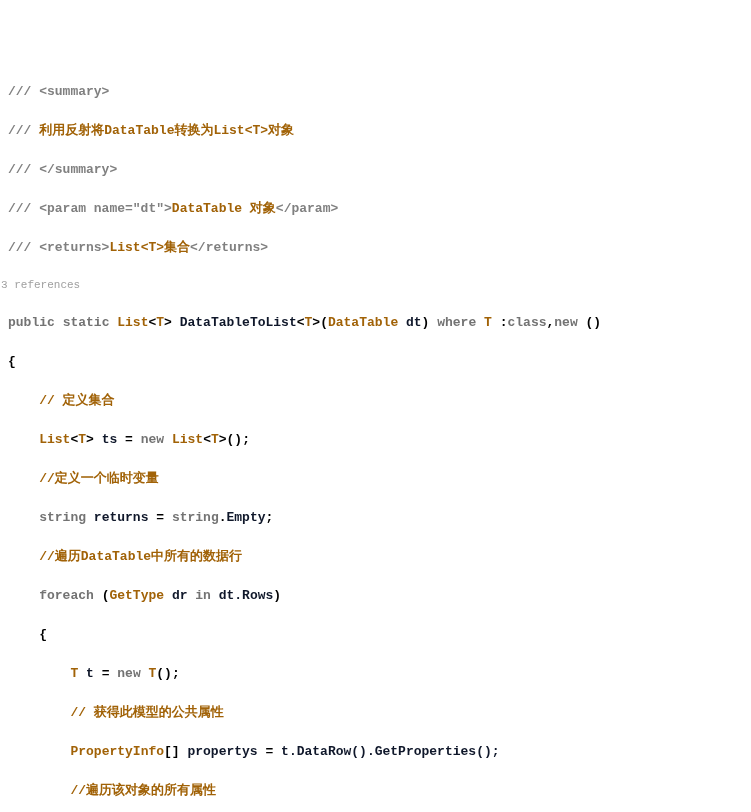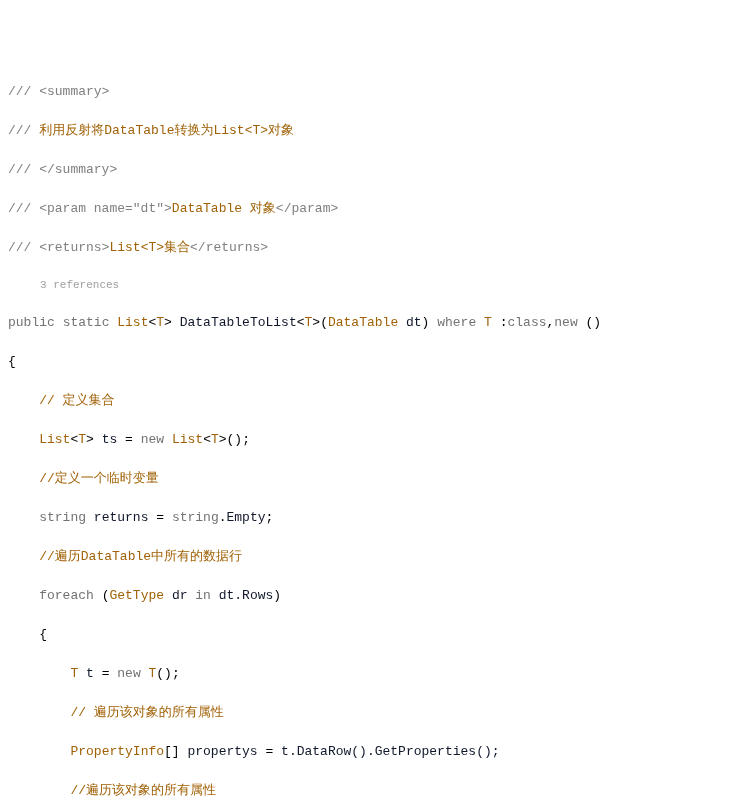--- a/index.html
+++ b/index.html
@@ -12,32 +12,32 @@
       font-size: 13px;
       line-height: 1.5;
       background: #ffffff;
       color: #000000;
       padding: 4px 0;
       white-space: pre;
     }
     .line {
       padding: 0 8px;
       min-height: 19px;
+      font-weight: bold;
     }
     .c-xmldoc { color: #808080; }
     .c-keyword { color: #737373; }
     .c-type { color: #a16207; }
     .c-comment { color: #a16207; }
     .c-ident { color: #0f172a; }
     .c-punc { color: #000000; }
     .ref-count {
       color: #a0a0a0;
       font-size: 11px;
-      padding-left: 8px;
-      margin-left: 32px;
+      padding-left: 1px;
     }
   </style>
 </head>
 <body>
 
 
 
 <div class="line"><span class="c-xmldoc">/// &lt;summary&gt;</span></div>
 <div class="line"><span class="c-xmldoc">/// </span><span class="c-comment">利用反射将DataTable转换为List&lt;T&gt;对象</span></div>
 <div class="line"><span class="c-xmldoc">/// &lt;/summary&gt;</span></div>
@@ -47,21 +47,21 @@
 <div class="line"><span class="c-keyword">public</span> <span class="c-keyword">static</span> <span class="c-type">List</span><span class="c-punc">&lt;</span><span class="c-type">T</span><span class="c-punc">&gt; </span><span class="c-ident">DataTableToList</span><span class="c-punc">&lt;</span><span class="c-type">T</span><span class="c-punc">&gt;(</span><span class="c-type">DataTable</span> <span class="c-ident">dt</span><span class="c-punc">) </span><span class="c-keyword">where</span> <span class="c-type">T</span> <span class="c-punc">:</span><span class="c-keyword">class</span><span class="c-punc">,</span><span class="c-keyword">new</span> <span class="c-punc">()</span></div>
 <div class="line"><span class="c-punc">{</span></div>
 <div class="line">    <span class="c-comment">// 定义集合</span></div>
 <div class="line">    <span class="c-type">List</span><span class="c-punc">&lt;</span><span class="c-type">T</span><span class="c-punc">&gt; </span><span class="c-ident">ts</span> <span class="c-punc">= </span><span class="c-keyword">new</span> <span class="c-type">List</span><span class="c-punc">&lt;</span><span class="c-type">T</span><span class="c-punc">&gt;();</span></div>
 <div class="line">    <span class="c-comment">//定义一个临时变量</span></div>
 <div class="line">    <span class="c-keyword">string</span> <span class="c-ident">returns</span> <span class="c-punc">= </span><span class="c-keyword">string</span><span class="c-punc">.</span><span class="c-ident">Empty</span><span class="c-punc">;</span></div>
 <div class="line">    <span class="c-comment">//遍历DataTable中所有的数据行</span></div>
 <div class="line">    <span class="c-keyword">foreach</span> <span class="c-punc">(</span><span class="c-type">GetType</span> <span class="c-ident">dr</span> <span class="c-keyword">in</span> <span class="c-ident">dt.Rows</span><span class="c-punc">)</span></div>
 <div class="line">    <span class="c-punc">{</span></div>
 <div class="line">        <span class="c-type">T</span> <span class="c-ident">t</span> <span class="c-punc">= </span><span class="c-keyword">new</span> <span class="c-type">T</span><span class="c-punc">();</span></div>
-<div class="line">        <span class="c-comment">// 遍历该对象的所有属性</span></div>
+<div class="line">        <span class="c-comment">// 获得此模型的公共属性</span></div>
 <div class="line">        <span class="c-type">PropertyInfo</span><span class="c-punc">[] </span><span class="c-ident">propertys</span> <span class="c-punc">= </span><span class="c-ident">t.DataRow().GetProperties();</span></div>
 <div class="line">        <span class="c-comment">//遍历该对象的所有属性</span></div>
 
 
 
 
 
 
 
 

